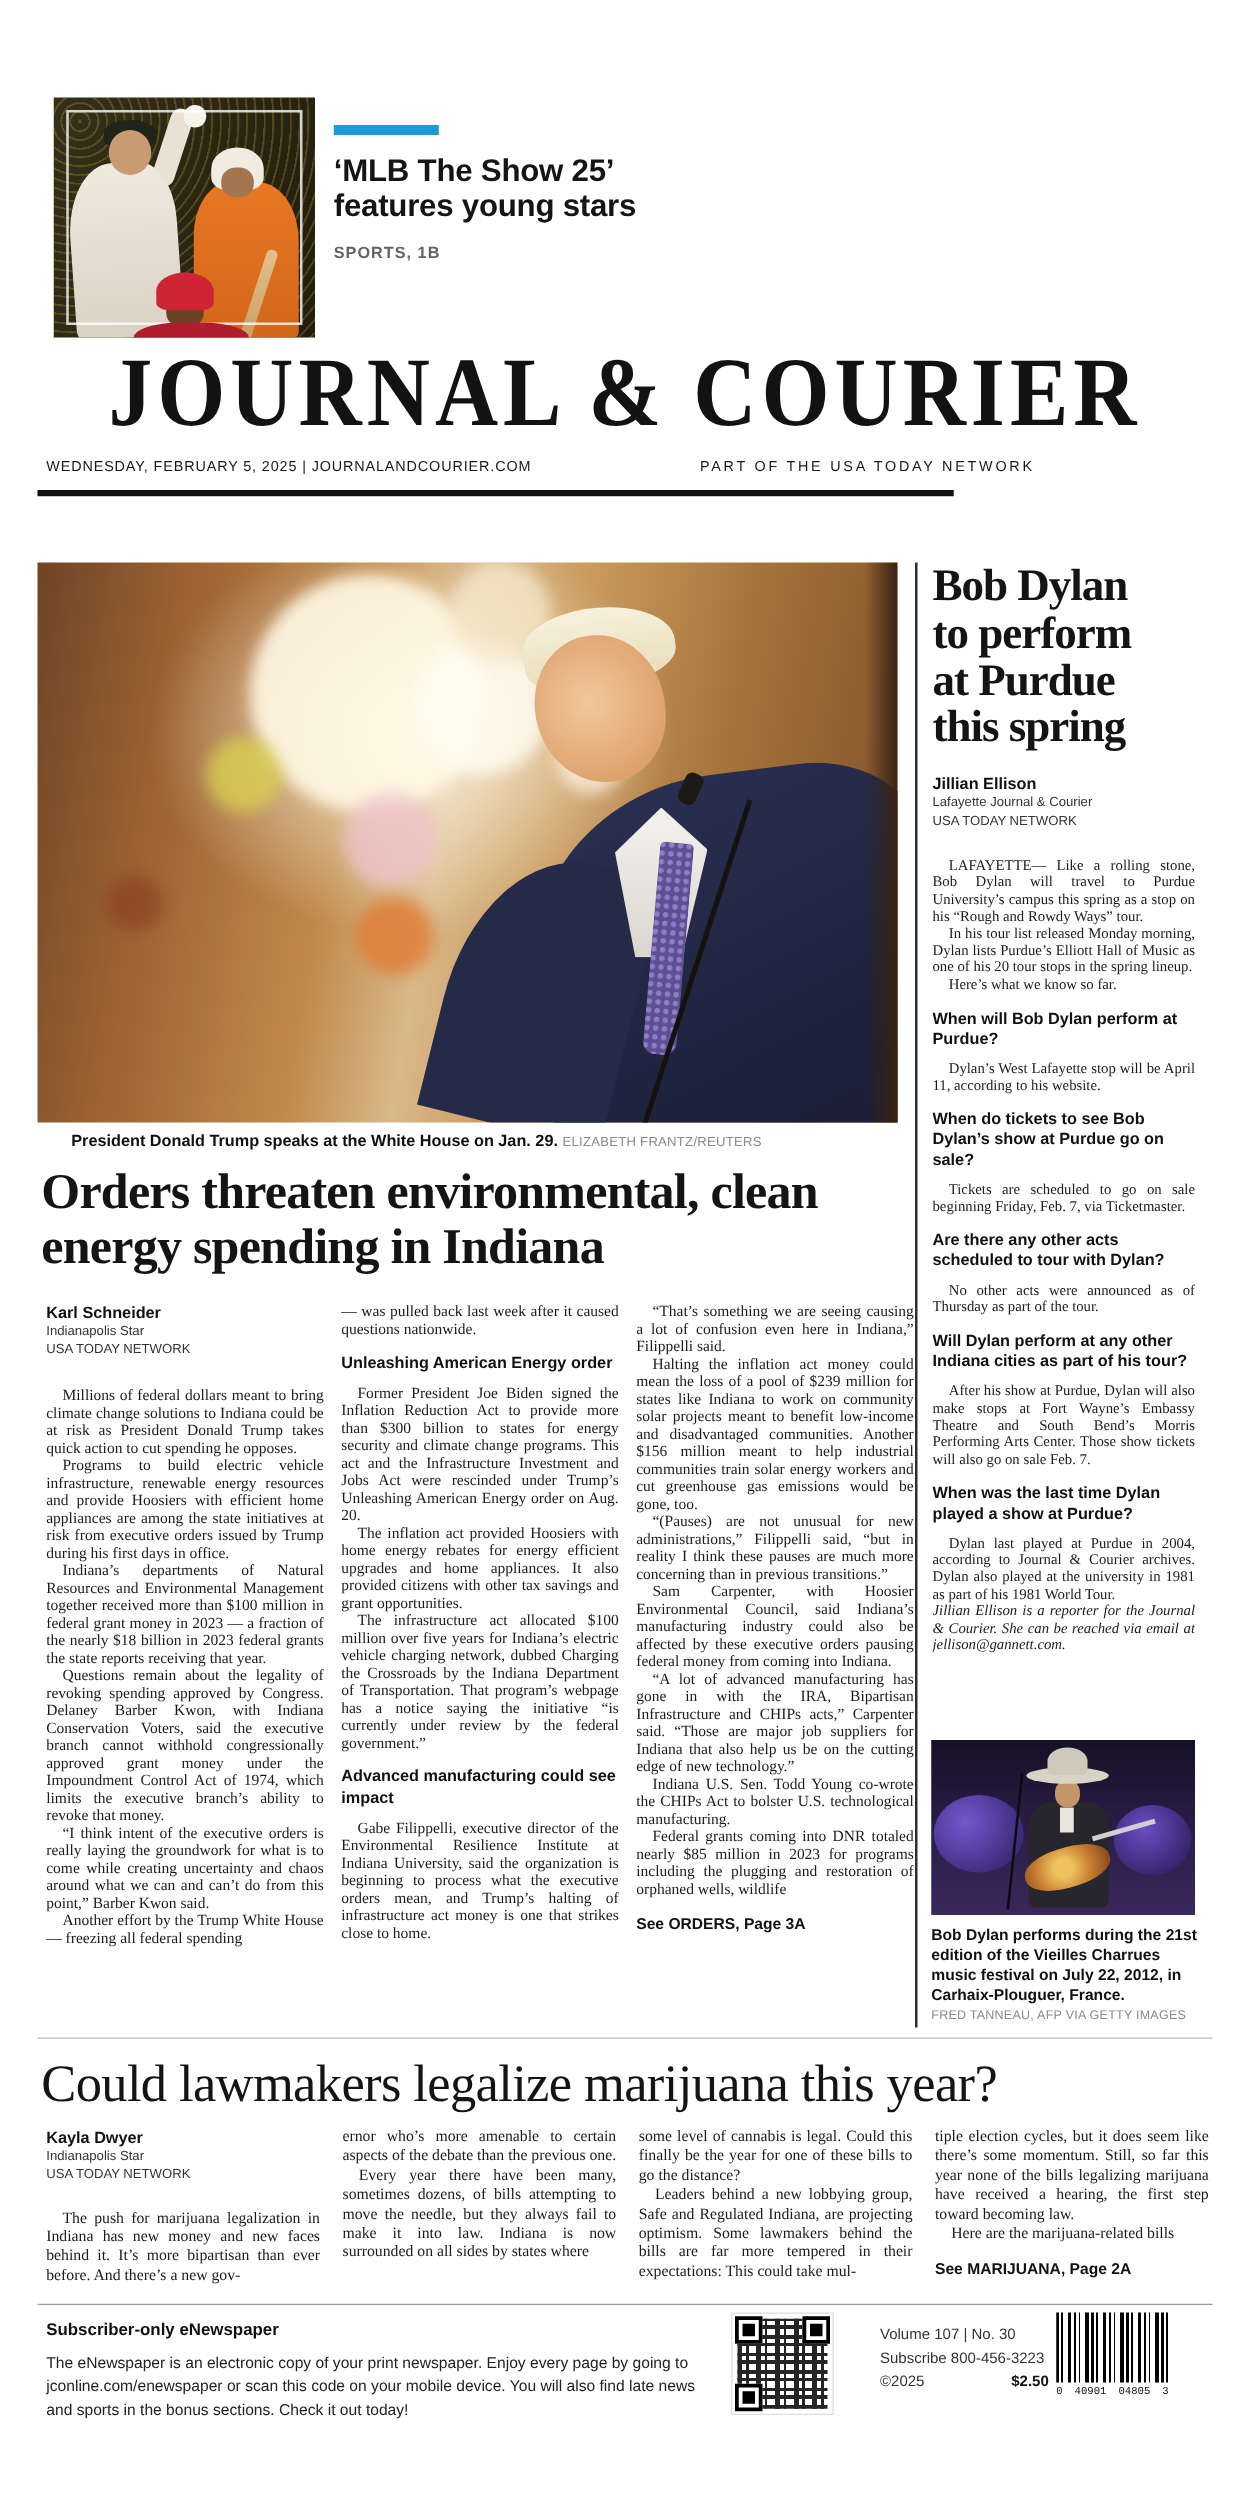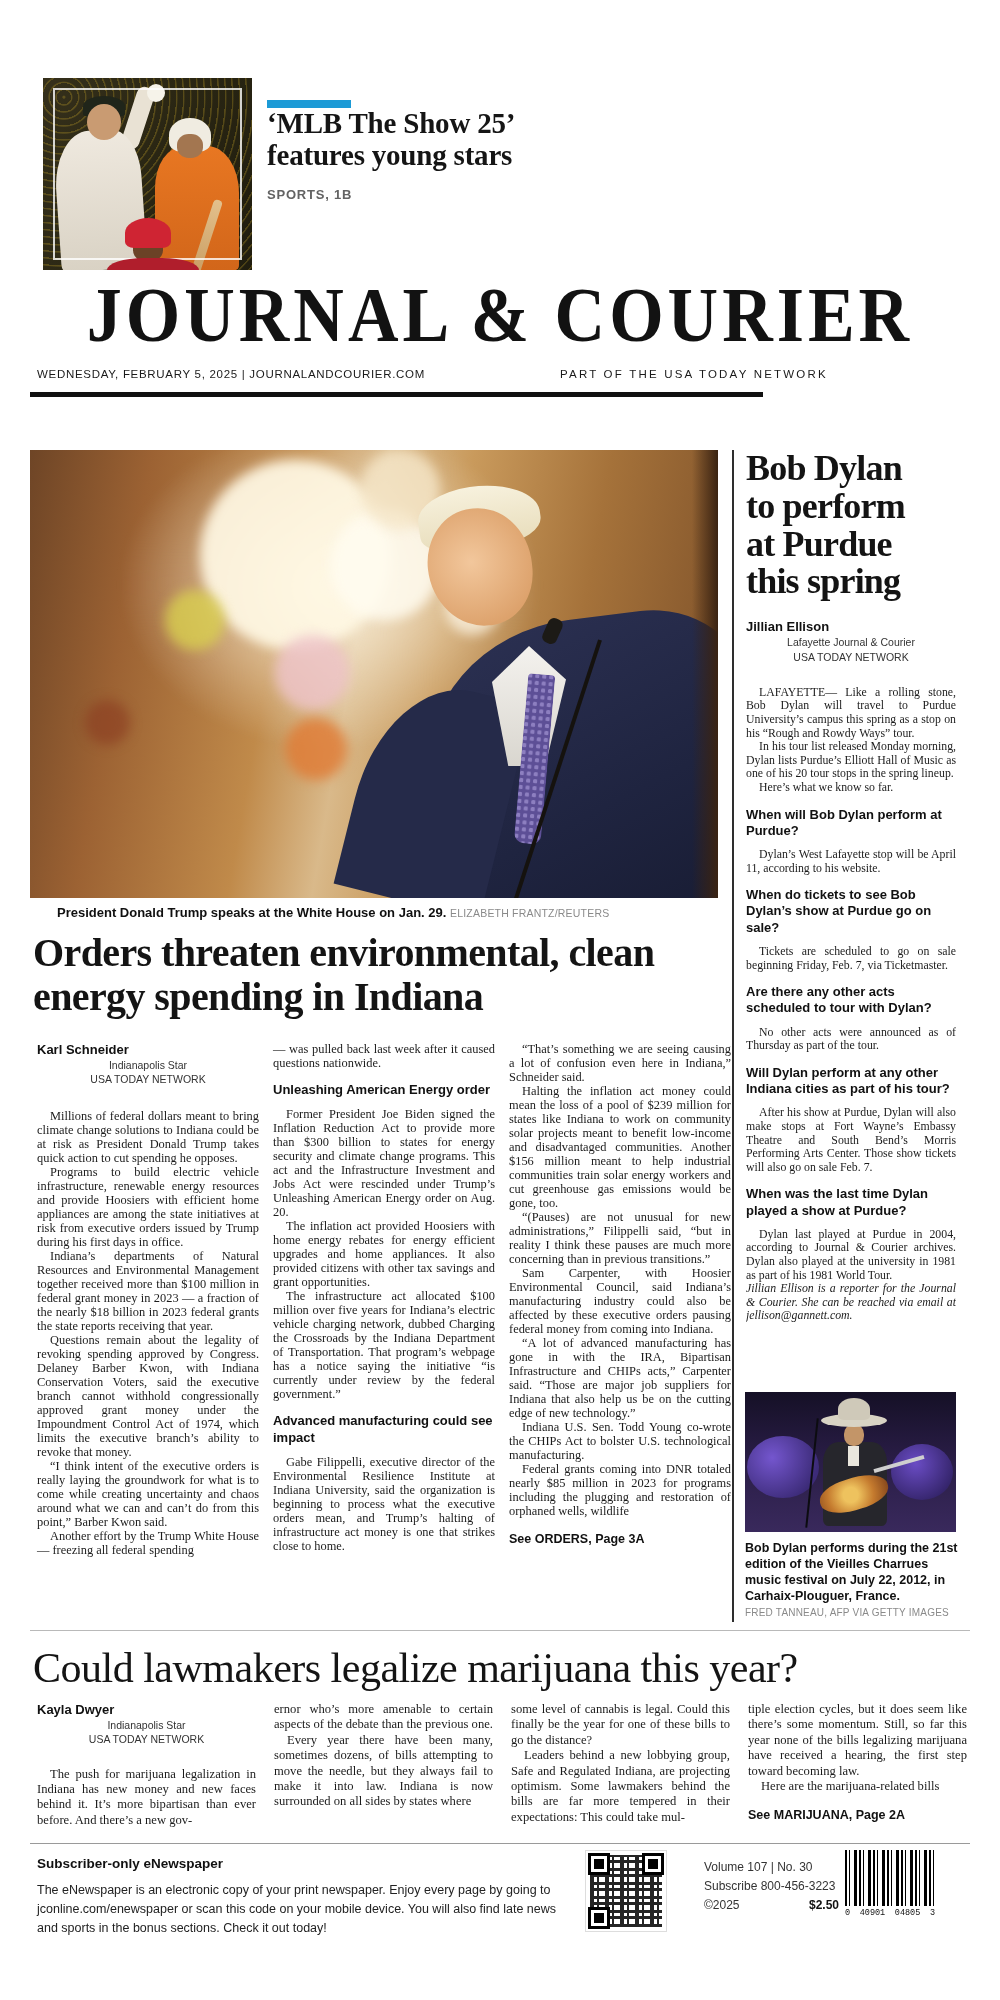--- a/index.html
+++ b/index.html
@@ -20,21 +20,21 @@
   .pl-batter{position:absolute;left:112px;top:68px;width:84px;height:124px;background:linear-gradient(180deg,#e87722,#d2661a);border-radius:34% 38% 4% 4%;}
   .pl-helmet{position:absolute;left:126px;top:40px;width:42px;height:34px;background:#f0ece1;border-radius:50% 50% 30% 30%;}
   .pl-batter-face{position:absolute;left:134px;top:56px;width:26px;height:24px;background:#a3765０;background:#a37650;border-radius:45%;}
   .pl-bat{position:absolute;left:158px;top:120px;width:9px;height:86px;background:linear-gradient(180deg,#e3c08c,#c79a5e);transform:rotate(18deg);border-radius:4px;}
   .pl-red-helm{position:absolute;left:82px;top:140px;width:46px;height:30px;background:#cf2433;border-radius:50% 50% 20% 20%;z-index:3;}
   .pl-red-face{position:absolute;left:90px;top:158px;width:30px;height:26px;background:#6b4226;border-radius:45%;z-index:2;}
   .pl-red-body{position:absolute;left:64px;top:180px;width:92px;height:30px;background:#b01e2c;border-radius:40% 40% 0 0;z-index:2;}
 
   .promo-text{left:267px;top:100px;width:340px;}
   .promo-bar{width:84px;height:8px;background:#1c9ad6;}
-  .promo-headline{font-family:Liberation Serif, serif;font-weight:700;font-size:29px;line-height:1.1;color:#151515;letter-spacing:-.2px;}
+  .promo-headline{margin-top:16px;font-family:Liberation Sans, sans-serif;font-weight:700;font-size:25px;line-height:1.1;color:#151515;letter-spacing:-.2px;}
   .promo-label{margin-top:15px;font-size:13px;font-weight:700;color:#636363;letter-spacing:.8px;}
 
   
   .masthead{left:30px;top:276px;width:940px;text-align:center;font-family:"Liberation Serif",serif;font-weight:700;font-size:70px;letter-spacing:4px;line-height:1;color:#121212;transform:scaleY(1.12);transform-origin:top center;white-space:nowrap;}
   .dateline{left:37px;top:368px;font-size:11.5px;letter-spacing:.7px;color:#1a1a1a;font-weight:400;}
   .network-line{left:560px;top:368px;font-size:11.5px;letter-spacing:2.2px;color:#1a1a1a;}
   .top-rule{left:30px;top:392px;width:733px;height:5px;background:#101010;}
 
   
   .photo-main{left:30px;top:450px;width:688px;height:448px;overflow:hidden;background:linear-gradient(100deg,#6e4526 0%,#9c6233 16%,#c08a4a 36%,#d9b98a 47%,#c99a5c 58%,#a5723a 76%,#7a4e28 100%);}
@@ -53,21 +53,21 @@
   .caption-main{left:33px;top:905px;width:688px;font-size:13px;line-height:1.3;margin-left:24px;}
   .caption-bold{font-weight:700;color:#101010;}
   .caption-credit{font-size:10.5px;color:#8a8a8a;letter-spacing:.2px;}
 
   
   .headline-main{left:33px;top:931px;width:700px;font-family:"Liberation Serif",serif;font-weight:700;font-size:40px;line-height:1.1;letter-spacing:-.6px;color:#141414;}
   .main-cols{left:37px;top:1042px;width:694px;display:flex;gap:14px;}
   .col{flex:1 1 0;min-width:0;}
   .byline{margin-bottom:22px;}
   .byline-name{font-size:13px;font-weight:700;color:#111;line-height:1.25;}
-  .byline-org,.byline-net{font-size:10.5px;color:#333;line-height:1.35;text-align:center;}
+  .byline-org,.byline-net{font-size:10.5px;color:#333;line-height:1.35;}
   .para{font-family:"Liberation Serif",serif;font-size:12.4px;line-height:14px;text-align:justify;text-indent:13px;margin:0;color:#1b1b1b;}
   .noindent{text-indent:0;}
   .italic{font-style:italic;}
   .subhead{font-family:"Liberation Sans",sans-serif;font-size:13px;font-weight:700;line-height:1.25;margin:12px 0 9px 0;color:#111;}
   .see-line{font-size:12.5px;font-weight:700;margin:14px 0 0 0;color:#111;}
   .divider-vert{left:732px;top:450px;width:2px;height:1172px;background:#2e2e2e;}
 
   
   .dylan-col{left:746px;top:450px;width:210px;}
   .dylan-headline{font-family:"Liberation Serif",serif;font-weight:700;font-size:36px;line-height:1.05;letter-spacing:-.8px;color:#141414;margin-bottom:18px;}
@@ -197,21 +197,21 @@
         <h3 class="subhead">Unleashing American Energy order</h3>
         <p class="para">Former President Joe Biden signed the Inflation Reduction Act to provide more than $300 billion to states for energy security and climate change programs. This act and the Infrastructure Investment and Jobs Act were rescinded under Trump’s Unleashing American Energy order on Aug. 20.</p>
         <p class="para">The inflation act provided Hoosiers with home energy rebates for energy efficient upgrades and home appliances. It also provided citizens with other tax savings and grant opportunities.</p>
         <p class="para">The infrastructure act allocated $100 million over five years for Indiana’s electric vehicle charging network, dubbed Charging the Crossroads by the Indiana Department of Transportation. That program’s webpage has a notice saying the initiative “is currently under review by the federal government.”</p>
         <h3 class="subhead">Advanced manufacturing could see impact</h3>
         <p class="para">Gabe Filippelli, executive director of the Environmental Resilience Institute at Indiana University, said the organization is beginning to process what the executive orders mean, and Trump’s halting of infrastructure act money is one that strikes close to home.</p>
       </div>
   </div>
   <div class="col">
     <div>
-        <p class="para">“That’s something we are seeing causing a lot of confusion even here in Indiana,” Schneider said.</p>
+        <p class="para">“That’s something we are seeing causing a lot of confusion even here in Indiana,” Filippelli said.</p>
         <p class="para">Halting the inflation act money could mean the loss of a pool of $239 million for states like Indiana to work on community solar projects meant to benefit low-income and disadvantaged communities. Another $156 million meant to help industrial communities train solar energy workers and cut greenhouse gas emissions would be gone, too.</p>
         <p class="para">“(Pauses) are not unusual for new administrations,” Filippelli said, “but in reality I think these pauses are much more concerning than in previous transitions.”</p>
         <p class="para">Sam Carpenter, with Hoosier Environmental Council, said Indiana’s manufacturing industry could also be affected by these executive orders pausing federal money from coming into Indiana.</p>
         <p class="para">“A lot of advanced manufacturing has gone in with the IRA, Bipartisan Infrastructure and CHIPs acts,” Carpenter said. “Those are major job suppliers for Indiana that also help us be on the cutting edge of new technology.”</p>
         <p class="para">Indiana U.S. Sen. Todd Young co-wrote the CHIPs Act to bolster U.S. technological manufacturing.</p>
         <p class="para">Federal grants coming into DNR totaled nearly $85 million in 2023 for programs including the plugging and restoration of orphaned wells, wildlife</p>
         <p class="see-line">See ORDERS, Page 3A</p>
       </div>
   </div>
 </div>

